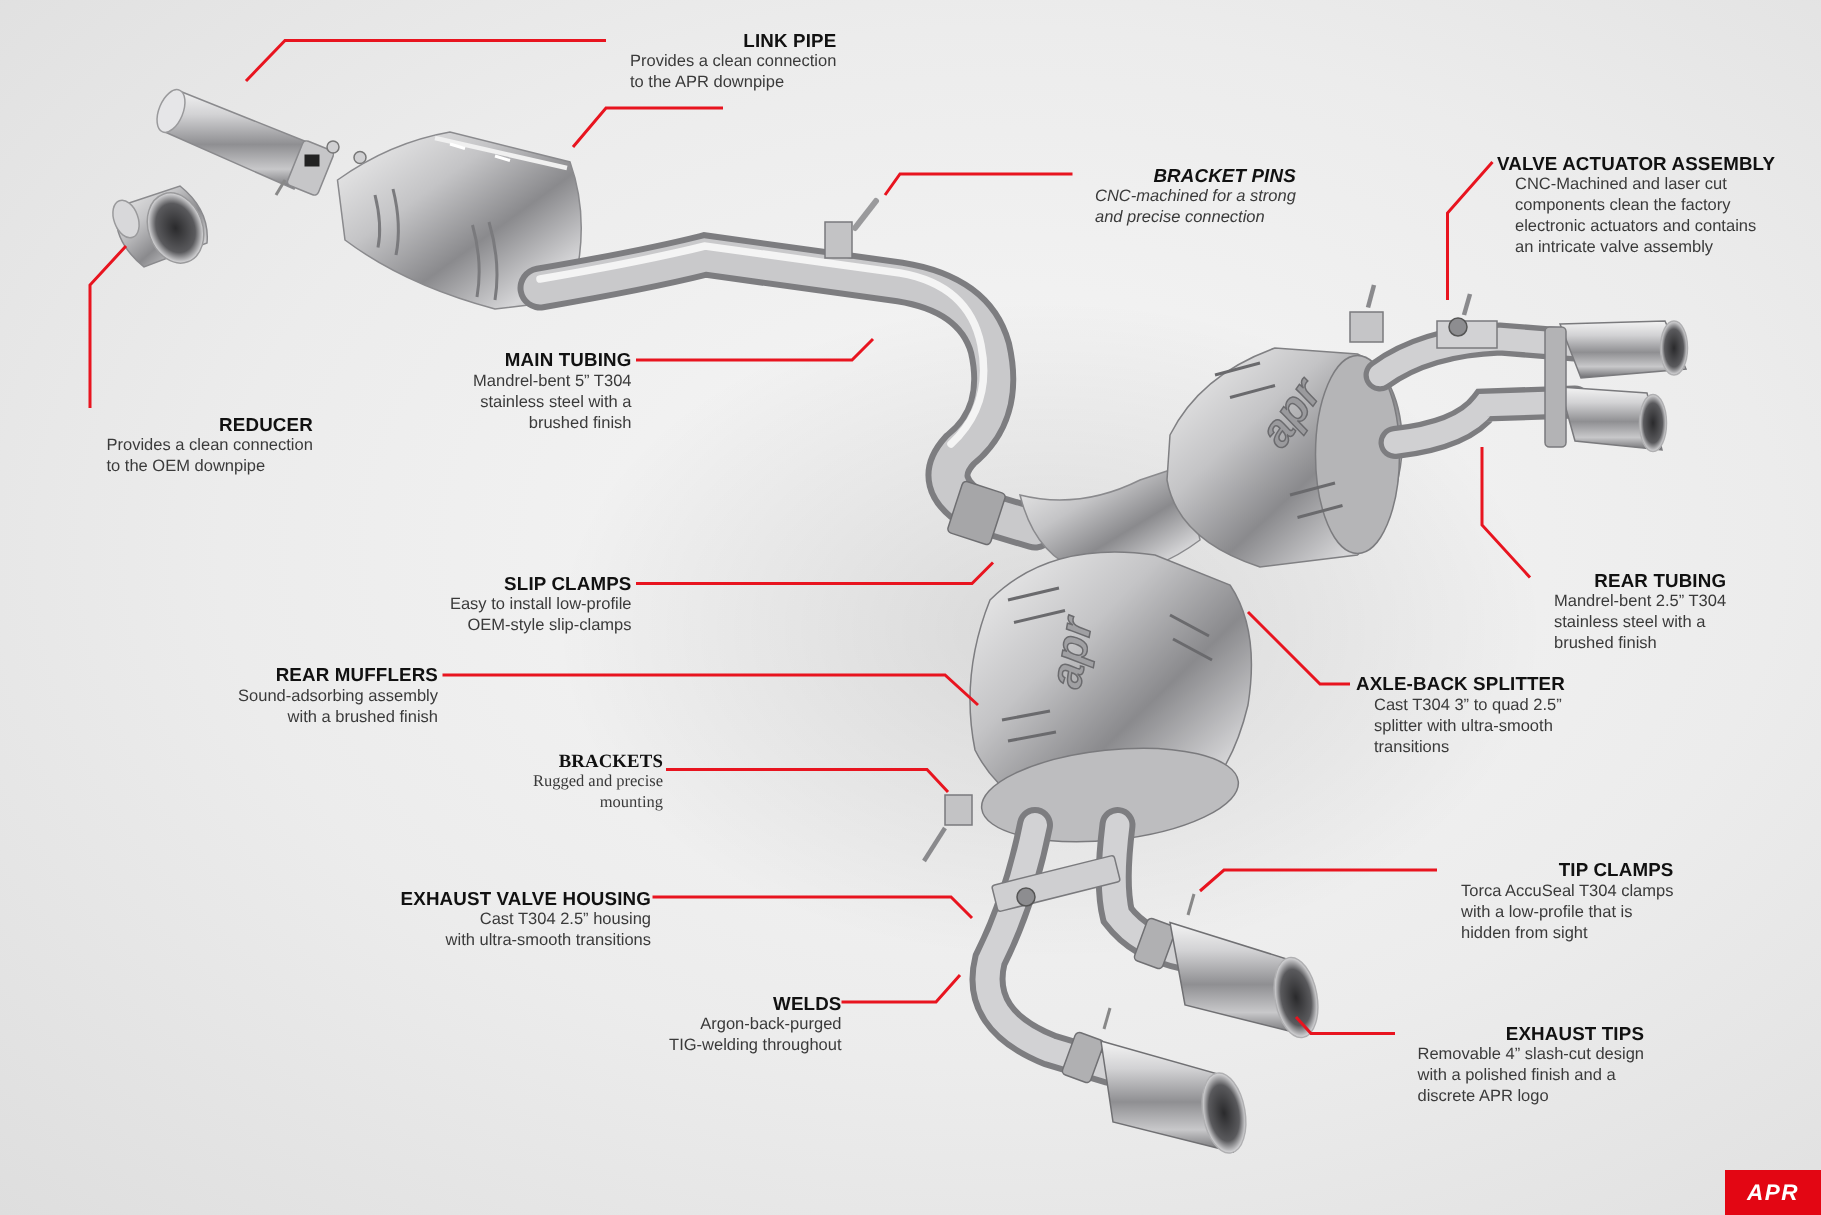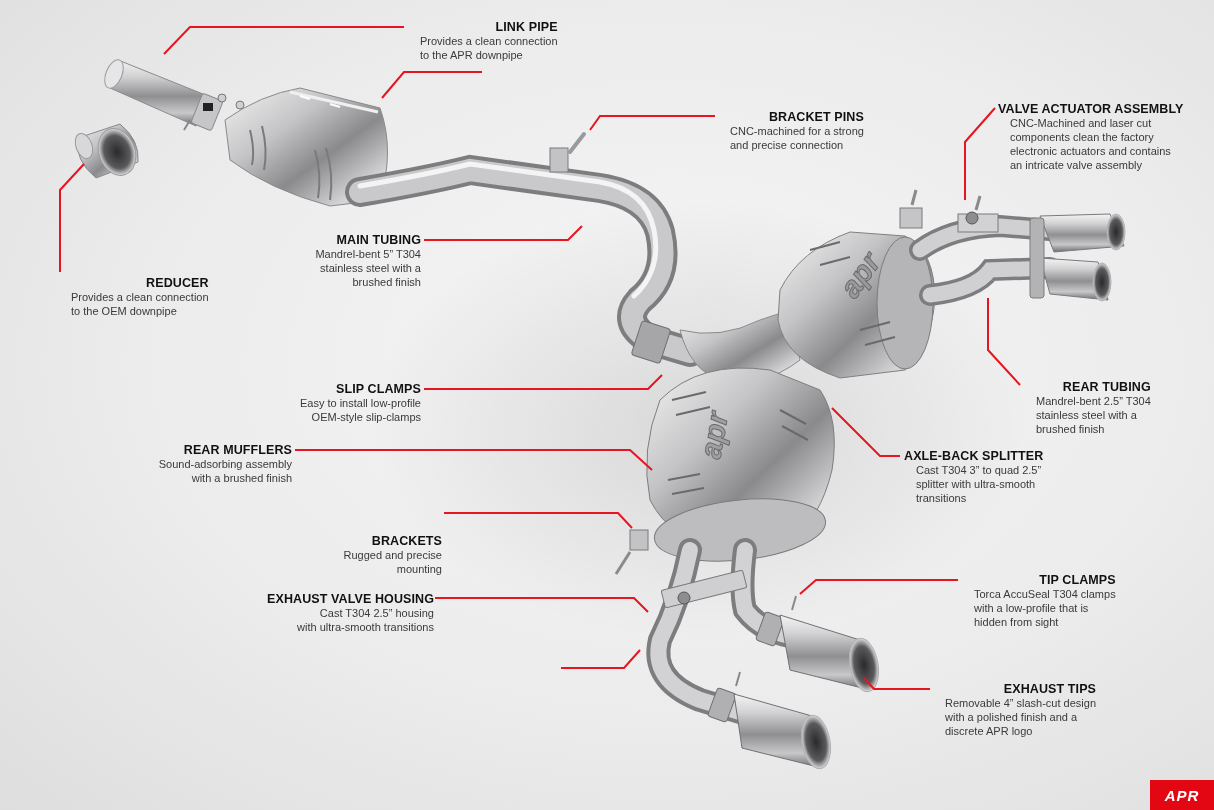--- a/index.html
+++ b/index.html
@@ -192,21 +192,21 @@
   </g>
 </svg>
 
 <div class="callout left" style="left:408px; top:20px;">
   <div class="title">LINK PIPE</div>
   <div class="desc">Provides a clean connection</div>
   <div class="desc">to the APR downpipe</div>
 </div>
 
 
-<div class="callout left" style="left:718px; top:110px;">
+<div class="callout left" style="left:718px; top:110px;font-style:italic;">
   <div class="title">BRACKET PINS</div>
   <div class="desc">CNC-machined for a strong</div>
   <div class="desc">and precise connection</div>
 </div>
 
 <div class="callout left" style="left:998px; top:102px;">
   <div class="title">VALVE ACTUATOR ASSEMBLY</div>
   <div class="desc">CNC-Machined and laser cut</div>
   <div class="desc">components clean the factory</div>
   <div class="desc">electronic actuators and contains</div>
@@ -245,39 +245,44 @@
   <div class="desc">with a brushed finish</div>
 </div>
 
 <div class="callout left" style="left:904px; top:449px;">
   <div class="title">AXLE-BACK SPLITTER</div>
   <div class="desc">Cast T304 3” to quad 2.5”</div>
   <div class="desc">splitter with ultra-smooth</div>
   <div class="desc">transitions</div>
 </div>
 
-<div class="callout right" style="right:772px; top:534px;">
+<div class="callout right" style="right:772px; top:500px;font-family:Liberation Serif, serif;">
   <div class="title">BRACKETS</div>
   <div class="desc">Rugged and precise</div>
   <div class="desc">mounting</div>
 </div>
 
 <div class="callout left" style="left:962px; top:573px;">
   <div class="title">TIP CLAMPS</div>
   <div class="desc">Torca AccuSeal T304 clamps</div>
   <div class="desc">with a low-profile that is</div>
   <div class="desc">hidden from sight</div>
 </div>
 
 <div class="callout right" style="right:780px; top:592px;">
   <div class="title">EXHAUST VALVE HOUSING</div>
   <div class="desc">Cast T304 2.5” housing</div>
   <div class="desc">with ultra-smooth transitions</div>
 </div>
 
+<div class="callout right" style="right:653px; top:662px;">
+  <div class="title">WELDS</div>
+  <div class="desc">Argon-back-purged</div>
+  <div class="desc">TIG-welding throughout</div>
+</div>
 
 <div class="callout left" style="left:933px; top:682px;">
   <div class="title">EXHAUST TIPS</div>
   <div class="desc">Removable 4” slash-cut design</div>
   <div class="desc">with a polished finish and a</div>
   <div class="desc">discrete APR logo</div>
 </div>
 
 <div id="brand-logo">
   <span>APR</span>

